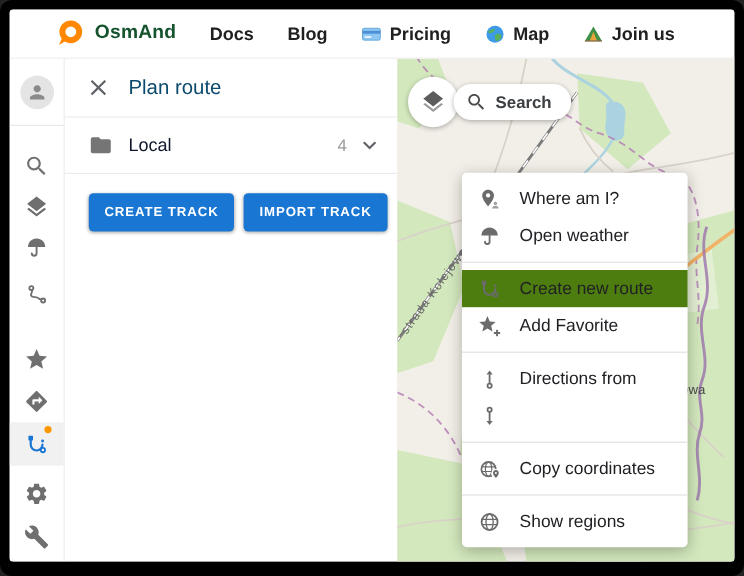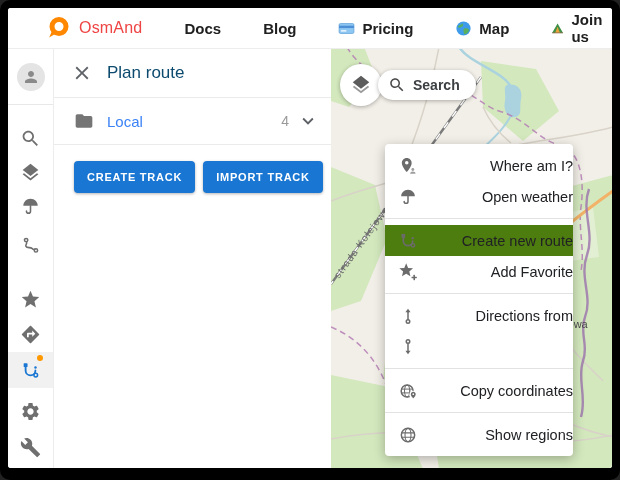--- a/index.html
+++ b/index.html
@@ -3,22 +3,22 @@
 <meta charset="utf-8">
 <style>
   html,body{margin:0;padding:0;background:#222;}
   .frame{position:relative;width:620px;height:480px;background:#000;border-radius:10px;overflow:hidden;
          font-family:"Liberation Sans","DejaVu Sans",sans-serif;}
   .app{position:absolute;left:8px;top:8px;right:8px;bottom:12px;background:#fff;border-radius:3px;overflow:hidden;
        display:flex;flex-direction:column;}
   
   .navbar{height:40px;flex:0 0 40px;display:flex;align-items:center;background:#fff;border-bottom:1px solid #ededed;}
   .logo{width:24px;height:24px;margin-left:38px;flex:0 0 auto;}
-  .brand{font-size:16px;font-weight:400;color:#ef4444;margin-left:9px;letter-spacing:.2px;}
-  .navlink{display:flex;align-items:center;gap:7px;margin-left:42px;font-size:15px;font-weight:600;color:#202020;cursor:pointer;}
+  .brand{font-size:16px;font-weight:700;color:#14532d;margin-left:9px;letter-spacing:.2px;}
+  .navlink{display:flex;align-items:center;gap:7px;margin-left:28px;font-size:15px;font-weight:600;color:#202020;cursor:pointer;}
   .navlink svg{width:17px;height:17px;}
   
   .bodyrow{flex:1;display:flex;min-height:0;}
   
   .sidebar{position:relative;width:45px;flex:0 0 45px;background:#fff;border-right:1px solid #ededed;}
   .sbtn{position:absolute;left:0;width:45px;height:34px;display:flex;align-items:center;justify-content:center;cursor:pointer;}
   .sbtn svg{width:21px;height:21px;fill:#6f6f6f;}
   .sdivider{position:absolute;left:0;width:45px;height:1px;background:#e8e8e8;}
   .avatar-circle{width:28px;height:28px;border-radius:50%;background:#e4e4e4;display:flex;align-items:center;justify-content:center;}
   .avatar-circle svg{width:18px;height:18px;fill:#8a8a8a;}
@@ -26,41 +26,41 @@
   .sel svg{fill:#1976d2;}
   .badge-dot{position:absolute;width:6px;height:6px;border-radius:50%;background:#ff9800;right:10px;top:3px;}
   
   .panel{width:277px;flex:0 0 277px;background:#fff;display:flex;flex-direction:column;}
   .panel-header{height:48px;display:flex;align-items:center;border-bottom:1px solid #ebebeb;}
   .close-btn{width:26px;height:26px;margin-left:15px;display:flex;align-items:center;justify-content:center;cursor:pointer;}
   .close-btn svg{width:22px;height:22px;fill:#5f6368;}
   .panel-title{margin-left:12px;font-size:17px;font-weight:500;color:#0c4a6e;}
   .folder-row{height:46px;display:flex;align-items:center;border-bottom:1px solid #ebebeb;cursor:pointer;}
   .folder-row svg.f{width:20px;height:20px;fill:#757575;margin-left:20px;}
-  .folder-name{margin-left:13px;font-size:15px;color:#3b82f6;}
+  .folder-name{margin-left:13px;font-size:15px;color:#0f172a;}
   .folder-count{margin-left:auto;font-size:14px;color:#9a9a9a;}
   .folder-chevron{width:22px;height:22px;margin:0 12px 0 8px;fill:#5f6368;cursor:pointer;}
   .btn-row{display:flex;gap:8px;margin:16px 0 0 20px;}
   .blue-btn{height:32px;padding:0 13px;border:none;border-radius:4px;background:#1976d2;color:#fff;
             font-family:inherit;font-size:11px;font-weight:700;letter-spacing:.07em;cursor:pointer;
             box-shadow:0 1px 3px rgba(0,0,0,.3);}
   
   .map{position:relative;flex:1;overflow:hidden;background:#f2efe8;}
   .map svg.mapbg{position:absolute;left:0;top:0;}
   .layers-fab{position:absolute;left:9px;top:15px;width:42px;height:42px;border-radius:50%;background:#fff;
               box-shadow:0 1px 4px rgba(0,0,0,.3);display:flex;align-items:center;justify-content:center;cursor:pointer;}
   .layers-fab svg{width:22px;height:22px;}
   .search-pill{position:absolute;left:47px;top:21px;height:30px;border-radius:15px;background:#fff;
                box-shadow:0 1px 4px rgba(0,0,0,.3);display:flex;align-items:center;padding:0 16px 0 10px;cursor:pointer;}
   .search-pill svg{width:18px;height:18px;fill:#4a4a4a;}
   .search-pill span{margin-left:7px;font-size:14px;font-weight:600;color:#3c4043;}
   
   .ctxmenu{position:absolute;left:54px;top:95px;width:188px;background:#fff;border-radius:4px;
            box-shadow:0 3px 12px rgba(0,0,0,.28);padding:6px 0;}
-  .mitem{height:31px;display:flex;align-items:center;padding-left:13px;cursor:pointer;justify-content:space-between;}
+  .mitem{height:31px;display:flex;align-items:center;padding-left:13px;cursor:pointer;}
   .mitem.hl{background:#4d7c0f;}
   .mitem svg{width:20px;height:20px;flex:0 0 auto;}
   .mitem .ml{margin-left:15px;font-size:14.5px;color:#202124;}
   .mdivider{height:1px;background:#e2e2e2;margin:6px 0;}
   .micon{stroke:#6b6b6b;fill:none;stroke-width:1.8;stroke-linecap:round;}
   .mfill{fill:#6b6b6b;}
 </style>
 </head>
 <body>
 

